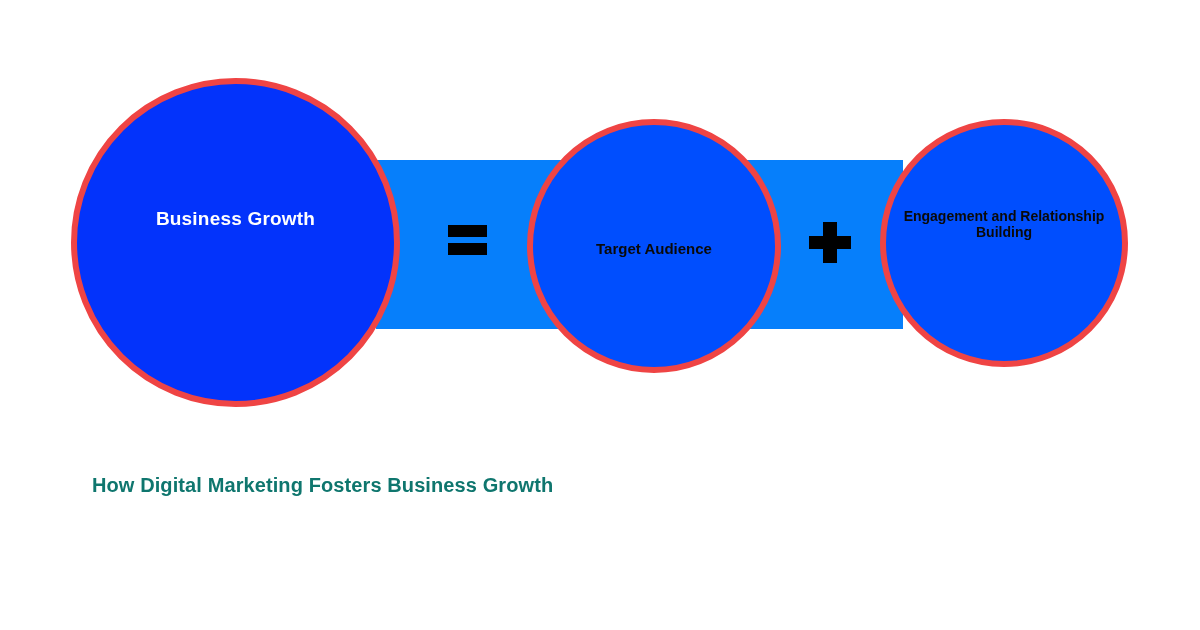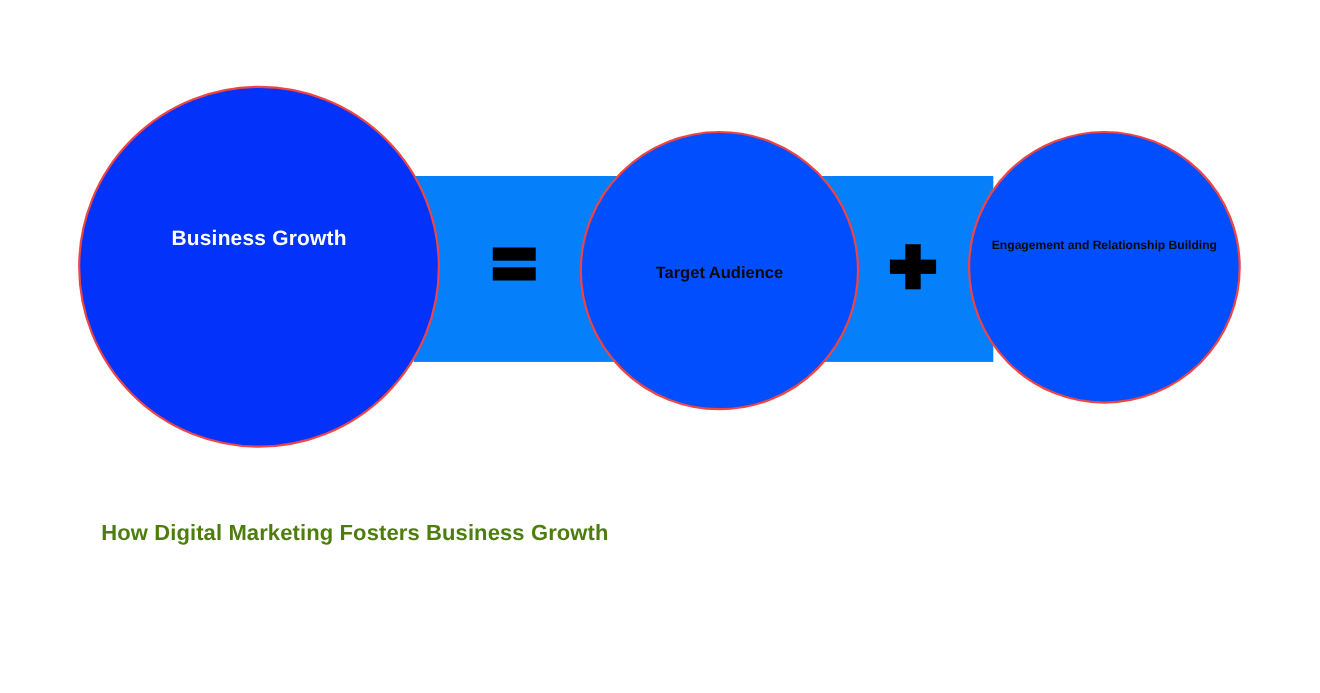--- a/index.html
+++ b/index.html
@@ -5,50 +5,50 @@
   html,body { margin:0; padding:0; }
   body { font-family: "Liberation Sans", sans-serif; background:#ffffff; }
   .canvas {
     position:relative; width:1200px; height:630px; overflow:hidden; background:#ffffff;
   }
   .band {
     position:absolute; left:376px; top:160px; width:527px; height:169px;
     z-index:1;
   }
   .circle {
-    position:absolute; border-radius:50%; border:2px solid #ef4444;
+    position:absolute; border-radius:50%; border:6px solid #ef4444;
     box-sizing:border-box; z-index:2;text-decoration:underline;
   }
   .circle-business { left:71px; top:78px; width:329px; height:329px; }
   .circle-target   { left:527px; top:119px; width:254px; height:254px; }
   .circle-engage   { left:880px; top:119px; width:248px; height:248px; }
   .circle-label {
     position:absolute; left:0; right:0; text-align:center;
     transform:translateY(-50%); font-weight:bold; margin:0;
   }
   .label-business { top:42.5%; font-size:19px; letter-spacing:0.2px; }
   .label-target   { top:46%;  font-size:15px; }
-  .label-engage   { top:42%;  font-size:11px; line-height:16px; padding:0 8px; }
+  .label-engage   { top:42%;  font-size:14px; line-height:16px; padding:0 8px; }
   .op { position:absolute; z-index:3; }
   .op-equals { left:448px; top:225px; width:39px; height:30px; }
   .op-equals .bar {
     position:absolute; left:0; width:100%; height:12px; background:#000000;
   }
   .op-equals .bar.top { top:0; }
   .op-equals .bar.bottom { bottom:0; }
   .op-plus { left:809px; top:222px; width:42px; height:41px; }
   .op-plus .h {
     position:absolute; left:0; top:14px; width:100%; height:13px; background:#000000;
   }
   .op-plus .v {
     position:absolute; left:14px; top:0; width:14px; height:100%; background:#000000;
   }
   .diagram-title {
     position:absolute; left:92px; top:474px; font-size:20px; font-weight:bold;
-    color:#4d7c0f; margin:0; letter-spacing:0.1px;
+    color:#0f766e; margin:0; letter-spacing:0.1px;
   }
 </style>
 </head>
 <body>
 
 <div class="canvas">
 
   <div class="band" style="background-color: rgb(6, 127, 251);"></div>
 
   <div class="circle circle-business" style="background-color: rgb(3, 51, 251);">

